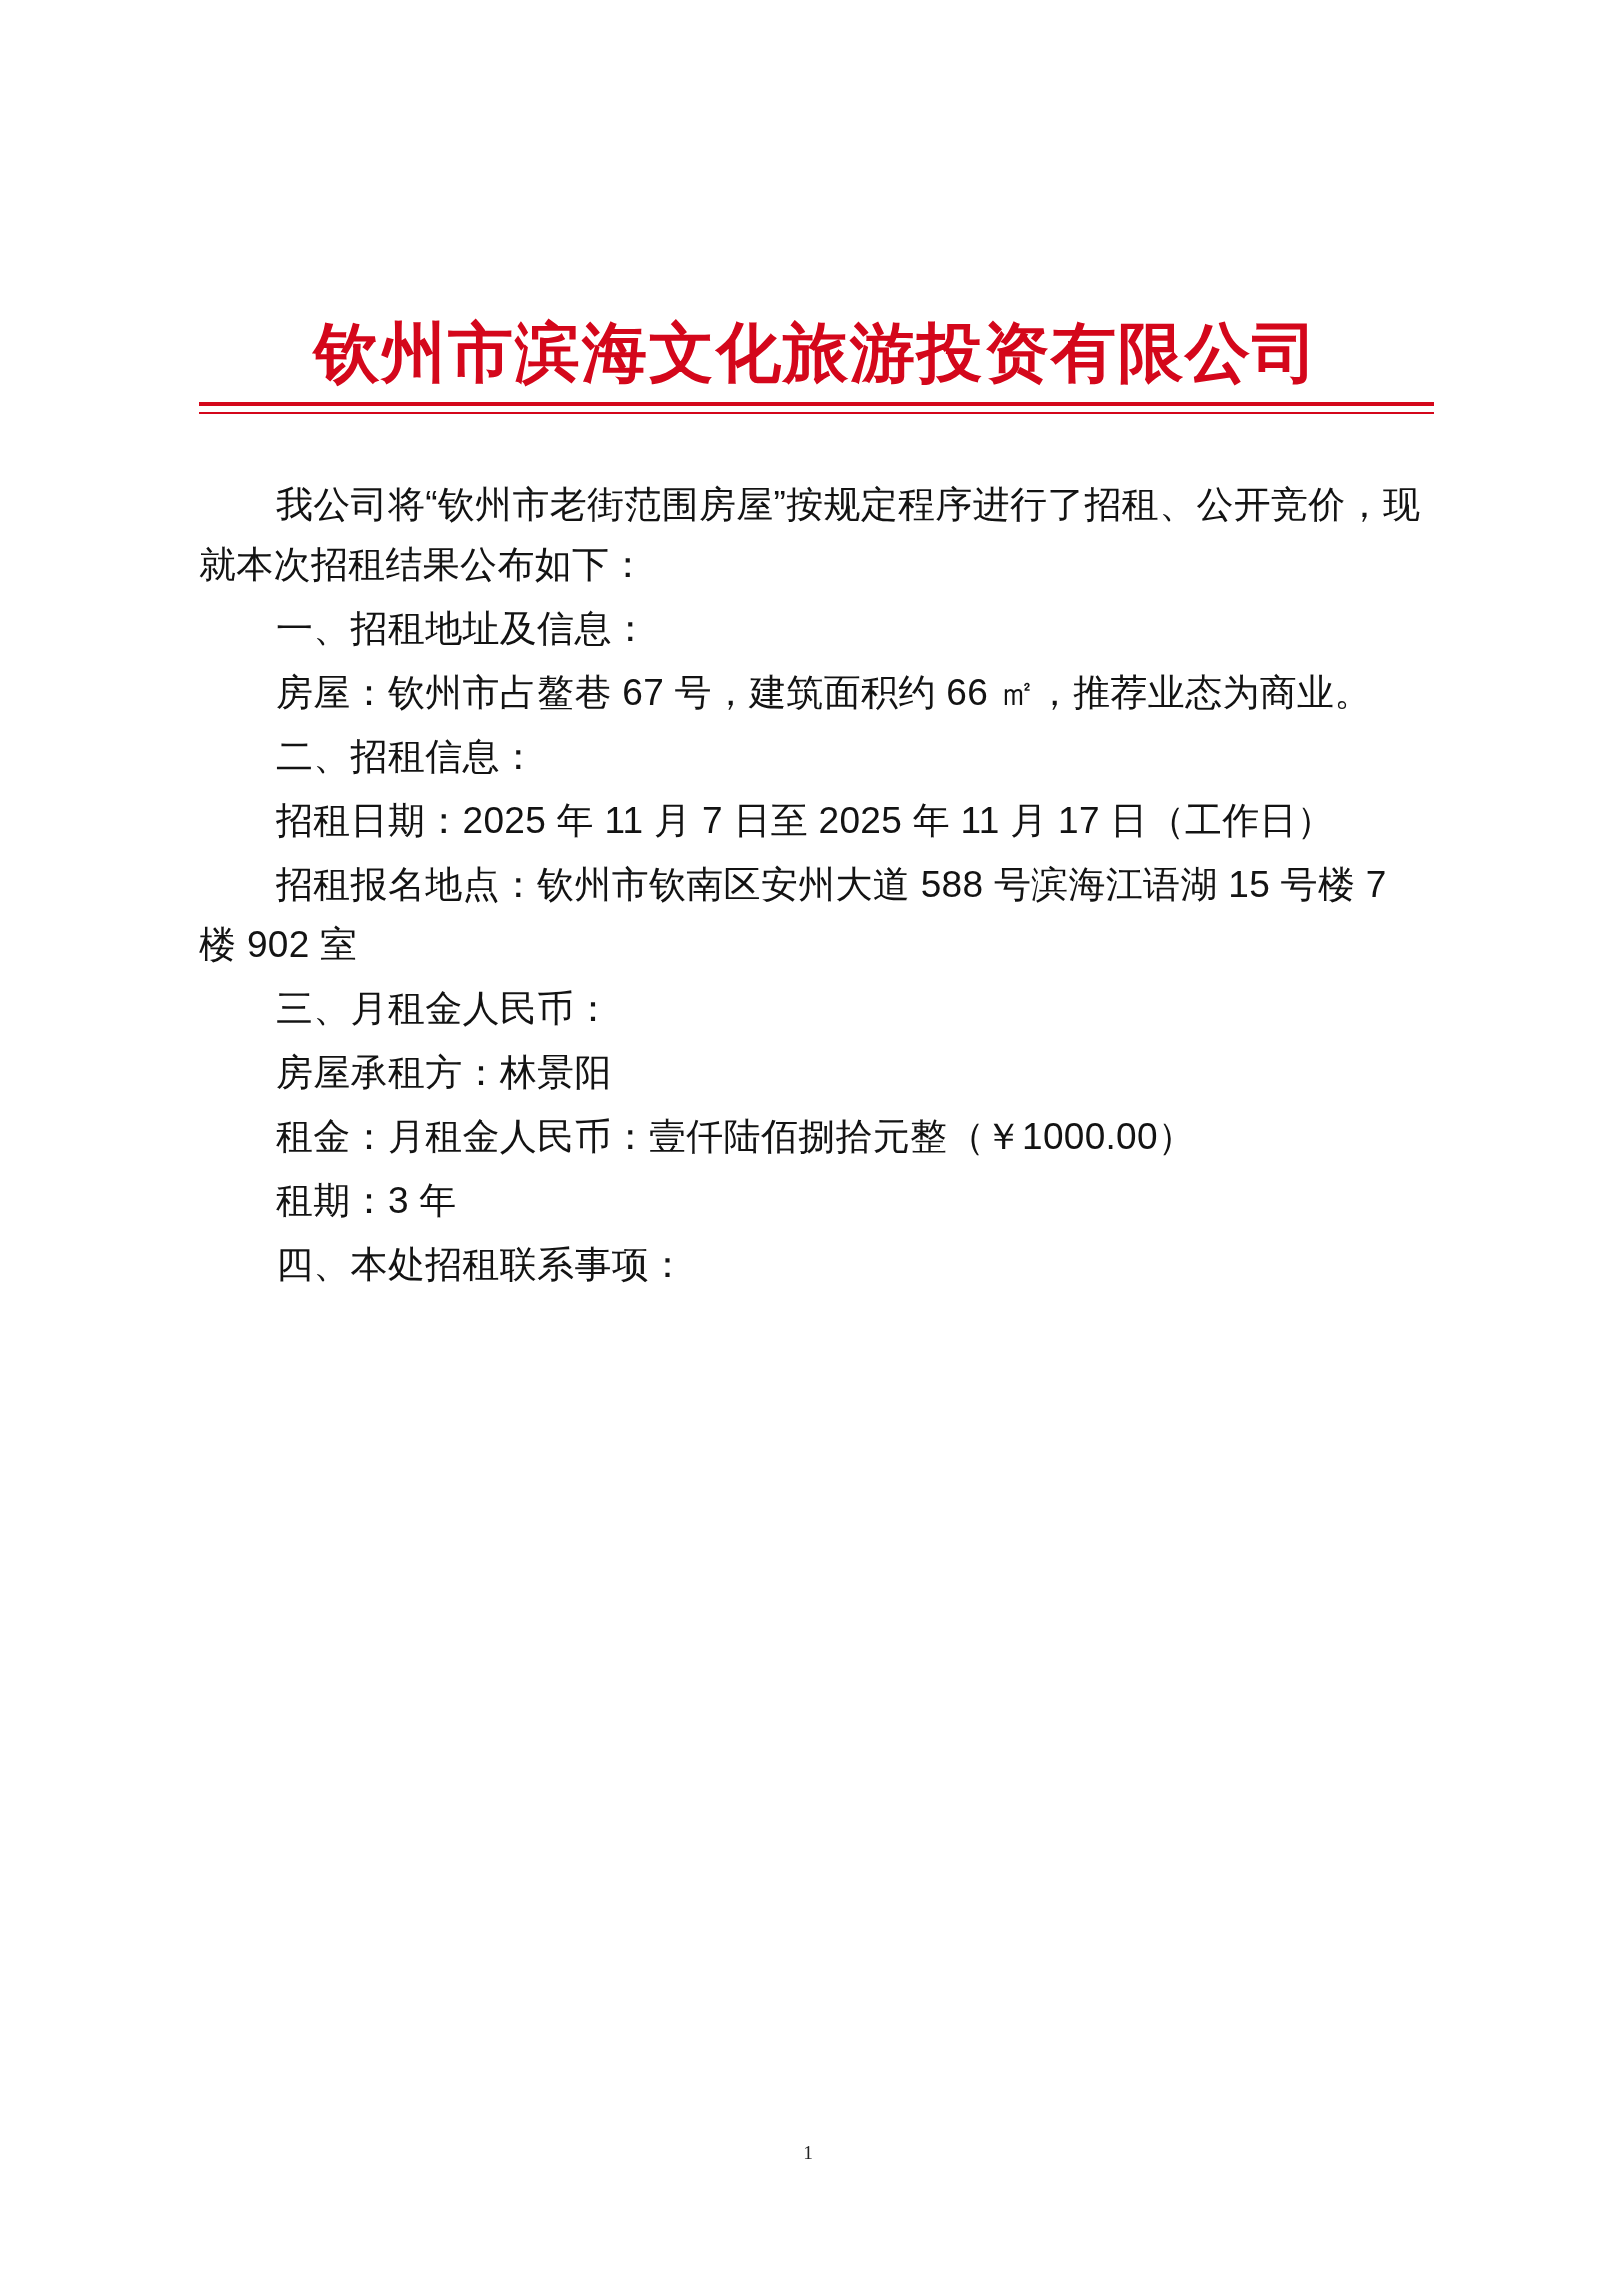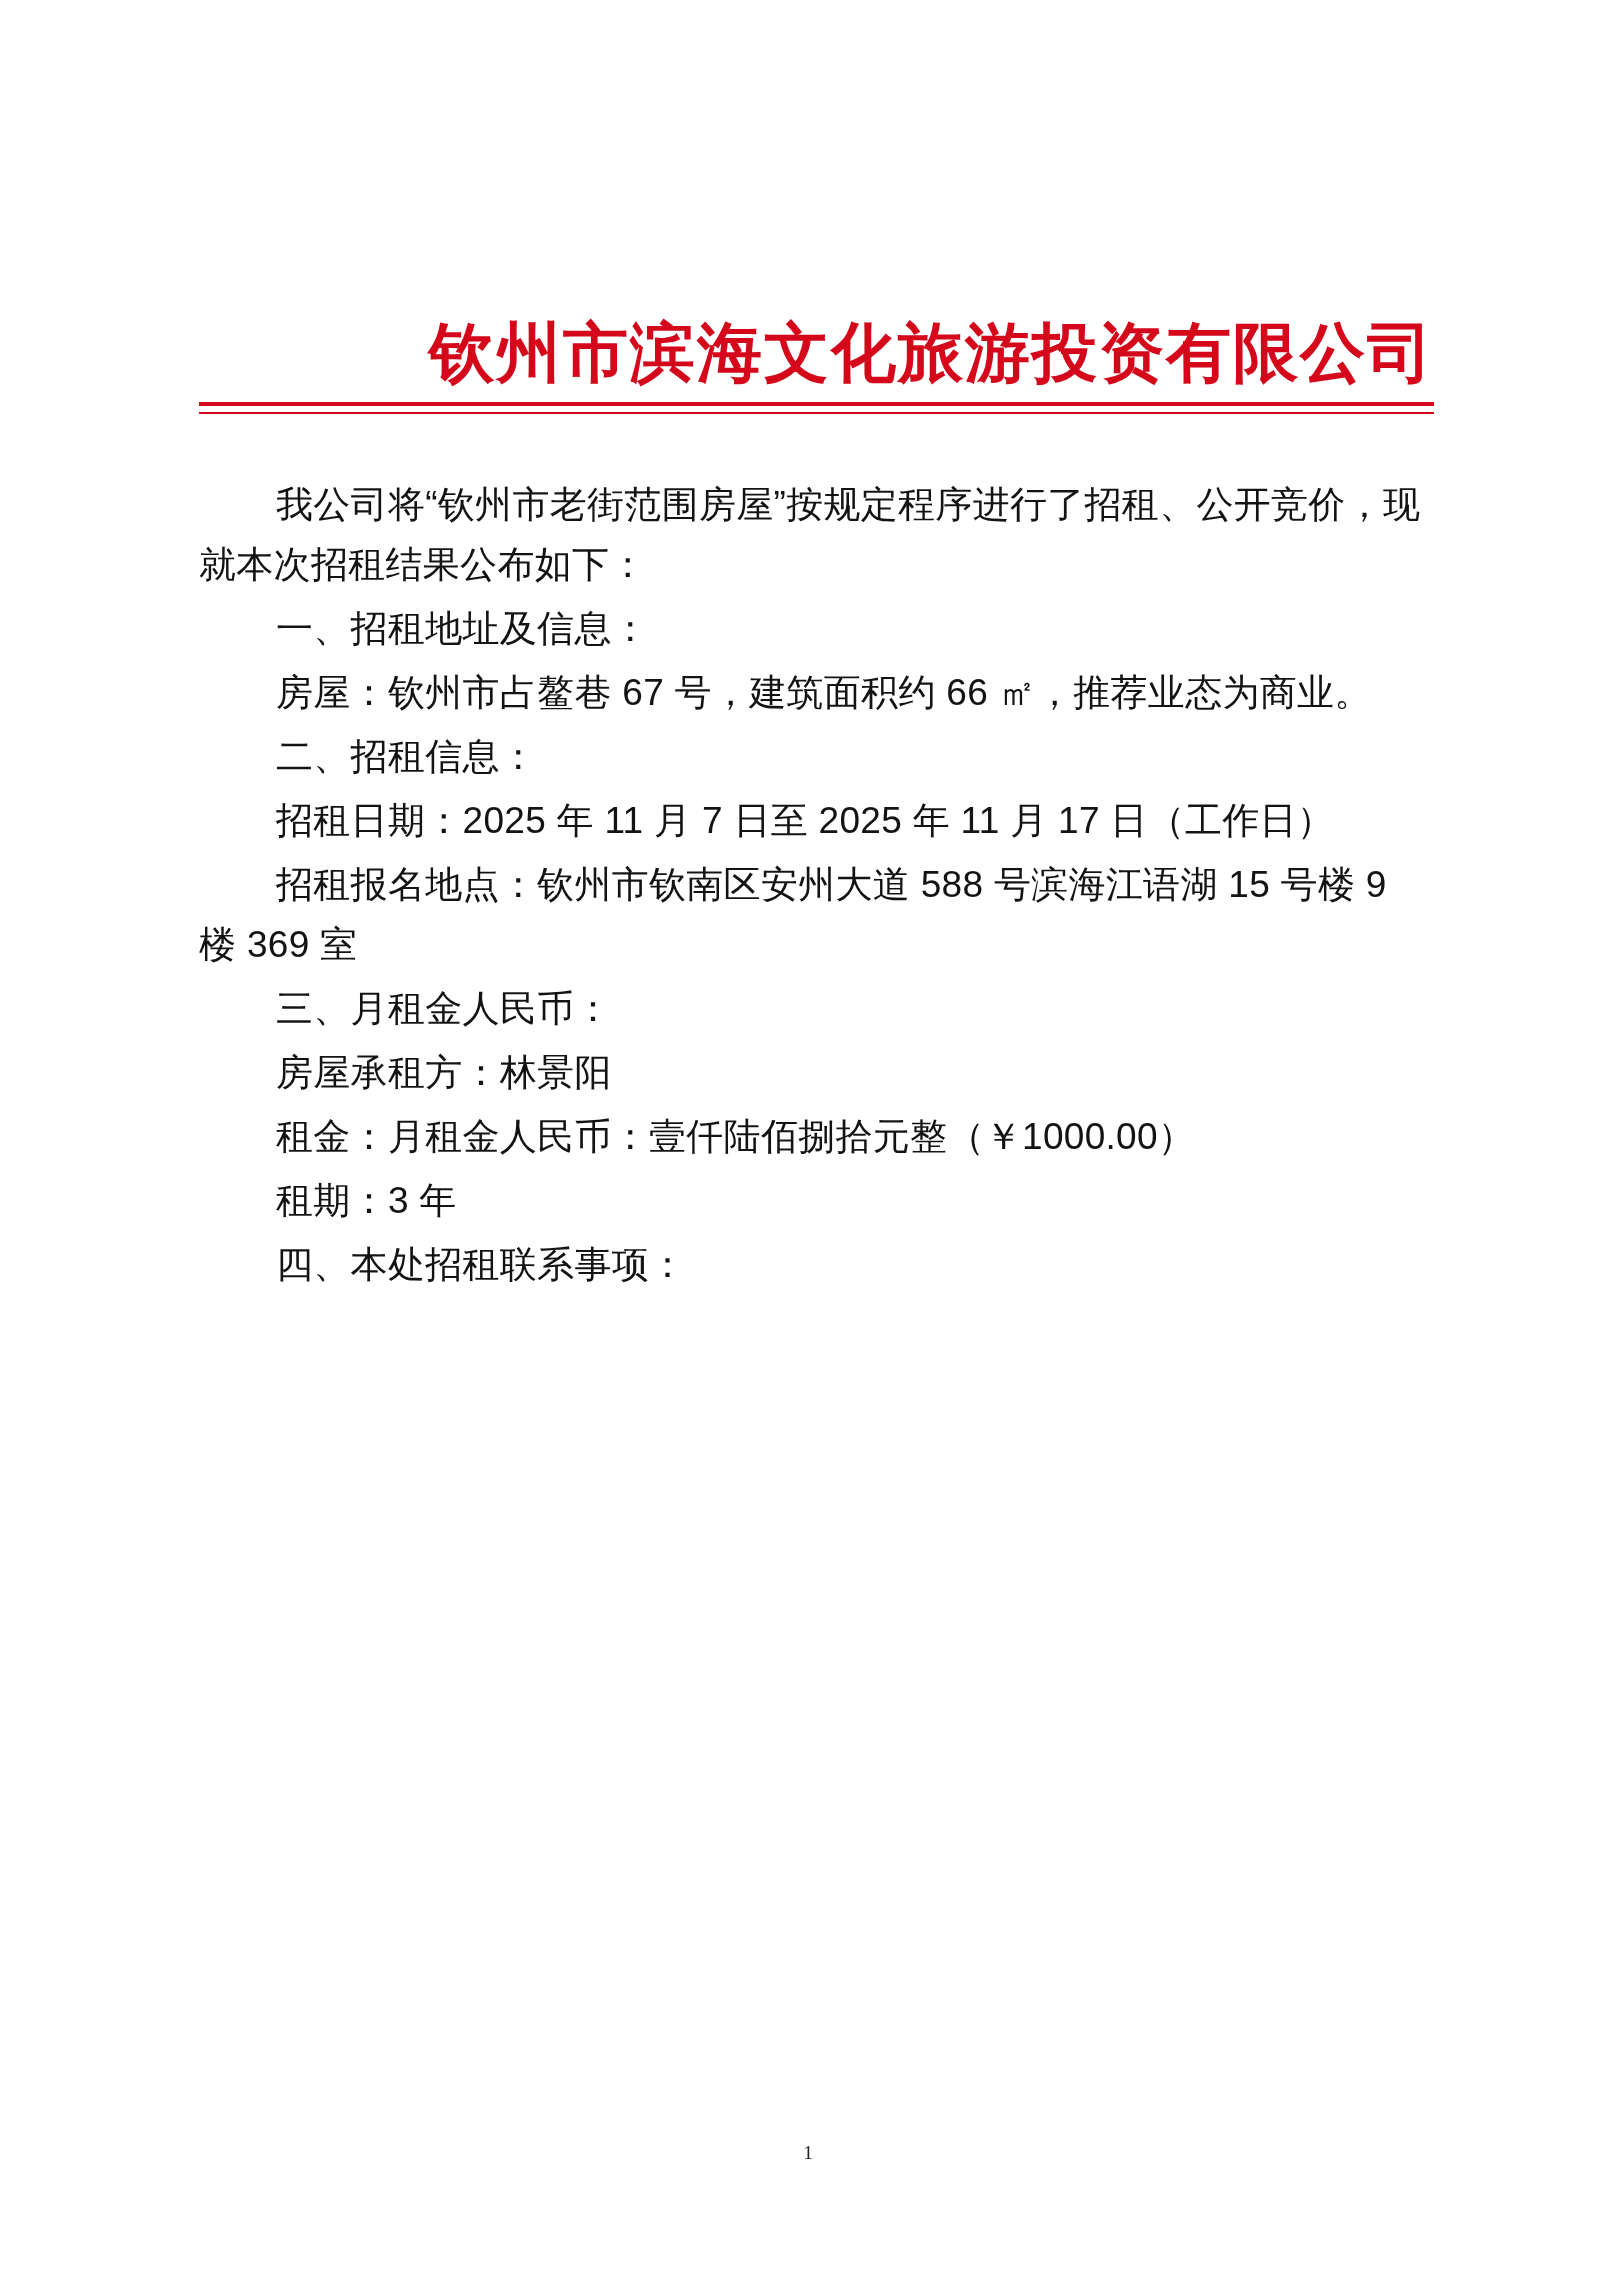--- a/index.html
+++ b/index.html
@@ -34,21 +34,20 @@
     text-align: center;
   }
   .letterhead-title {
     color: #d4071b;
     font-family: "Liberation Sans", "DejaVu Sans", sans-serif;
     font-weight: bold;
     font-size: 65px;
     letter-spacing: 2px;
     line-height: 1.1;
     white-space: nowrap;
-    text-align: right;
   }
   .letterhead-rules {
     margin-top: 13.3px;
     width: 100%;
   }
   .rule-thick {
     height: 4.6px;
     background: #d4071b;
     width: 100%;
   }
@@ -112,21 +111,21 @@
       </div>
     </div>
 
 
     <div class="body-text">
       <p class="para">我公司将“钦州市老街范围房屋”按规定程序进行了招租、公开竞价，现就本次招租结果公布如下：</p>
       <p class="para">一、招租地址及信息：</p>
       <p class="para">房屋：钦州市占鳌巷 67 号，建筑面积约 66 ㎡，推荐业态为商业。</p>
       <p class="para">二、招租信息：</p>
       <p class="para">招租日期：2025 年 11 月 7 日至 2025 年 11 月 17 日（工作日）</p>
-      <p class="para">招租报名地点：钦州市钦南区安州大道 588 号滨海江语湖 15 号楼 9 楼 369 室</p>
+      <p class="para">招租报名地点：钦州市钦南区安州大道 588 号滨海江语湖 15 号楼 7 楼 902 室</p>
       <p class="para">三、月租金人民币：</p>
       <p class="para">房屋承租方：林景阳</p>
       <p class="para">租金：月租金人民币：壹仟陆佰捌拾元整（￥1000.00）</p>
       <p class="para">租期：3 年</p>
       <p class="para">四、本处招租联系事项：</p>
     </div>
 
   </div>
 
   <div class="page-number">1</div>

